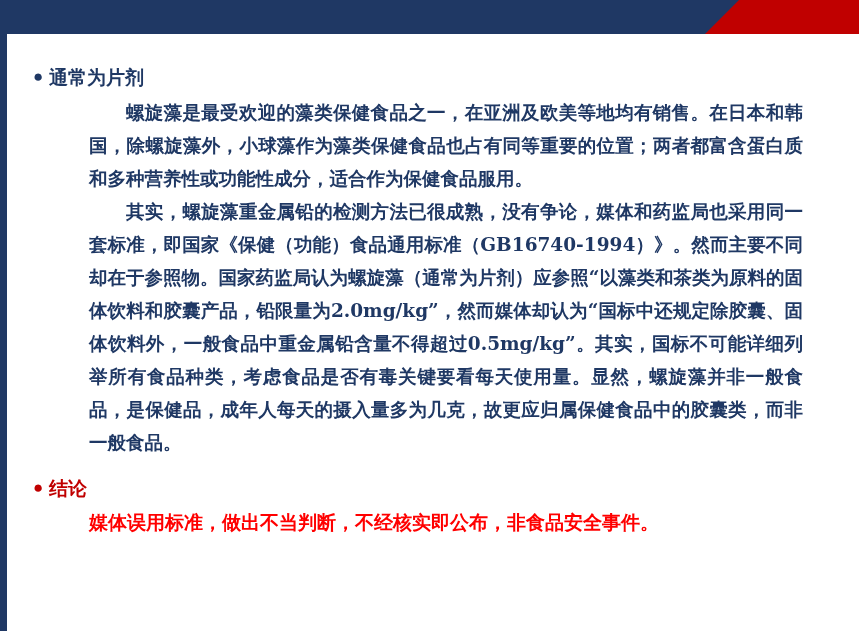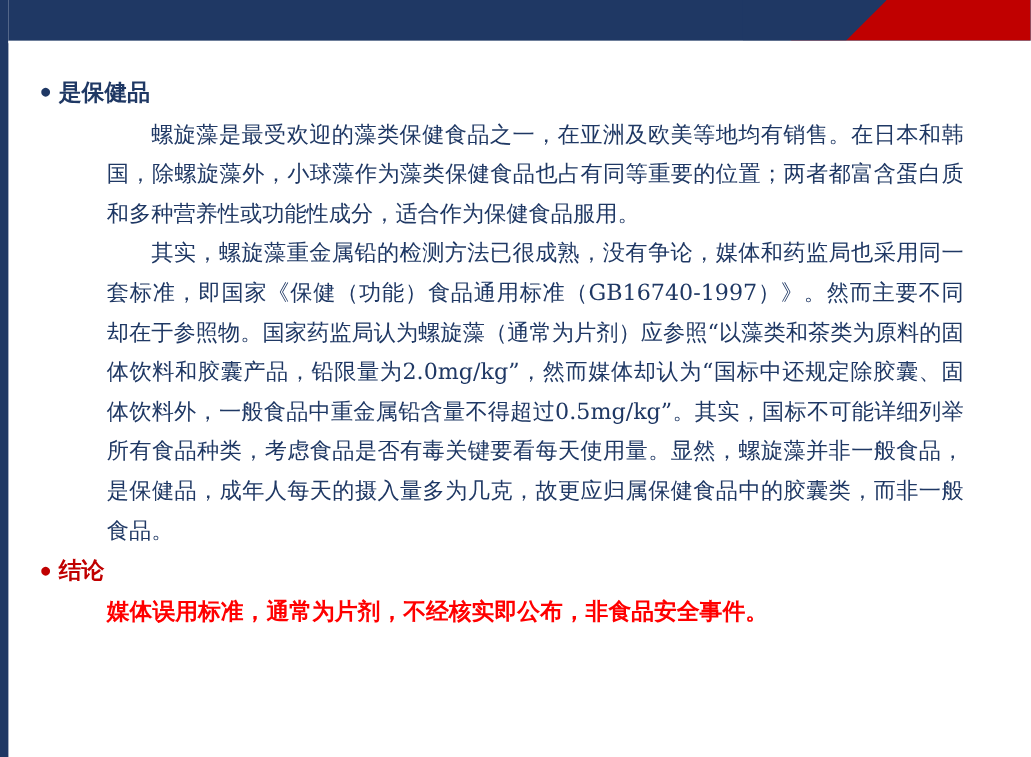--- a/index.html
+++ b/index.html
@@ -90,28 +90,29 @@
     font-size: 19px;
     line-height: 26px;
     color: #1f3864;
   }
   .heading-text.red {
     color: #c00000;
     text-align: right;
   }
 
   .body-block {
-    margin: 4px 0 4px 56px;
+    margin: 4px 0 16px 56px;
     font-family: "DejaVu Serif", "Liberation Serif", serif;
     font-size: 18.5px;
     line-height: 33px;
     color: #1f3864;
     text-align: justify;
     text-justify: inter-ideograph;
     padding-right: 30px;
+    font-weight: bold;
   }
   .para {
     margin: 0 0 0 0;
     text-indent: 2em;
   }
   .para + .para {
     margin-top: 0;
   }
 
   .conclusion {
@@ -131,29 +132,29 @@
   <div class="top-banner">
     <div class="red-wedge"></div>
     <div class="navy-wedge"></div>
   </div>
   <div class="banner-underline"></div>
 
   <div class="content">
 
     <div class="bullet-row">
       <span class="bullet-dot">●</span>
-      <span class="heading-text">是保健品</span>
+      <span class="heading-text">通常为片剂</span>
     </div>
 
     <div class="body-block">
       <p class="para">螺旋藻是最受欢迎的藻类保健食品之一，在亚洲及欧美等地均有销售。在日本和韩国，除螺旋藻外，小球藻作为藻类保健食品也占有同等重要的位置；两者都富含蛋白质和多种营养性或功能性成分，适合作为保健食品服用。</p>
-      <p class="para">其实，螺旋藻重金属铅的检测方法已很成熟，没有争论，媒体和药监局也采用同一套标准，即国家《保健（功能）食品通用标准（GB16740-1997）》。然而主要不同却在于参照物。国家药监局认为螺旋藻（通常为片剂）应参照“以藻类和茶类为原料的固体饮料和胶囊产品，铅限量为2.0mg/kg”，然而媒体却认为“国标中还规定除胶囊、固体饮料外，一般食品中重金属铅含量不得超过0.5mg/kg”。其实，国标不可能详细列举所有食品种类，考虑食品是否有毒关键要看每天使用量。显然，螺旋藻并非一般食品，是保健品，成年人每天的摄入量多为几克，故更应归属保健食品中的胶囊类，而非一般食品。</p>
+      <p class="para">其实，螺旋藻重金属铅的检测方法已很成熟，没有争论，媒体和药监局也采用同一套标准，即国家《保健（功能）食品通用标准（GB16740-1994）》。然而主要不同却在于参照物。国家药监局认为螺旋藻（通常为片剂）应参照“以藻类和茶类为原料的固体饮料和胶囊产品，铅限量为2.0mg/kg”，然而媒体却认为“国标中还规定除胶囊、固体饮料外，一般食品中重金属铅含量不得超过0.5mg/kg”。其实，国标不可能详细列举所有食品种类，考虑食品是否有毒关键要看每天使用量。显然，螺旋藻并非一般食品，是保健品，成年人每天的摄入量多为几克，故更应归属保健食品中的胶囊类，而非一般食品。</p>
     </div>
 
     <div class="bullet-row">
       <span class="bullet-dot red-dot">●</span>
       <span class="heading-text red">结论</span>
     </div>
 
-    <div class="conclusion">媒体误用标准，通常为片剂，不经核实即公布，非食品安全事件。</div>
+    <div class="conclusion">媒体误用标准，做出不当判断，不经核实即公布，非食品安全事件。</div>
 
   </div>
 </div>
 
 </body></html>

